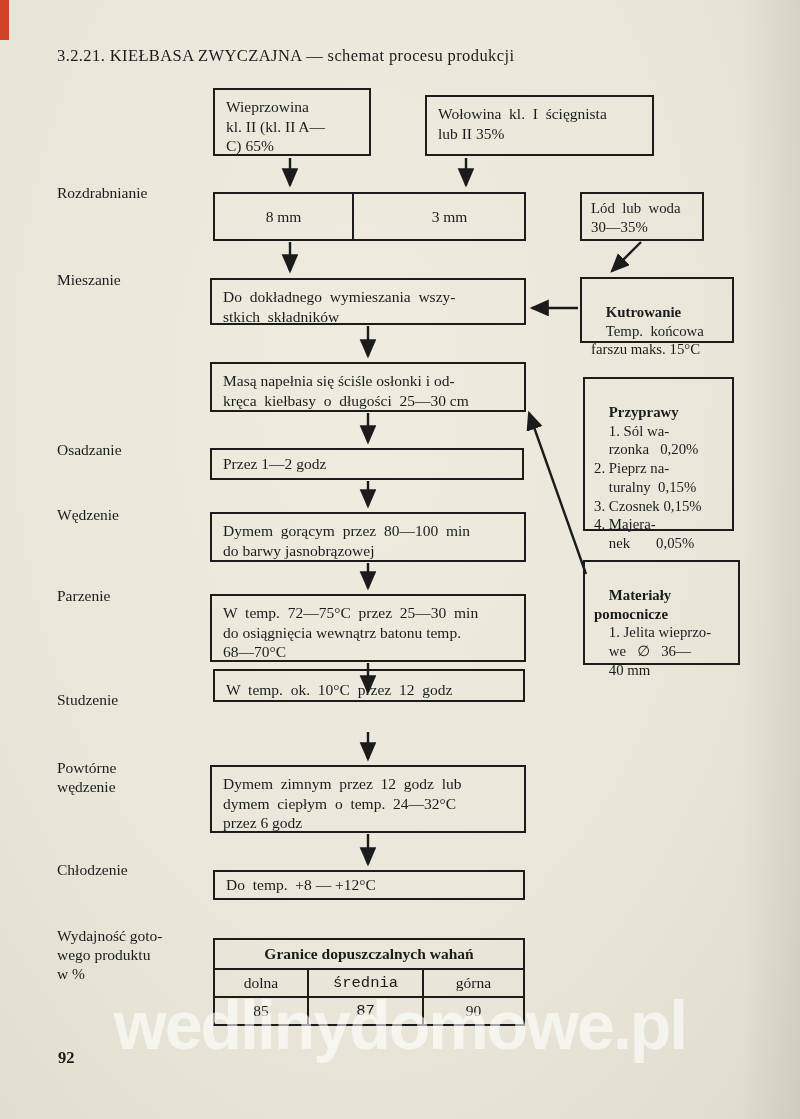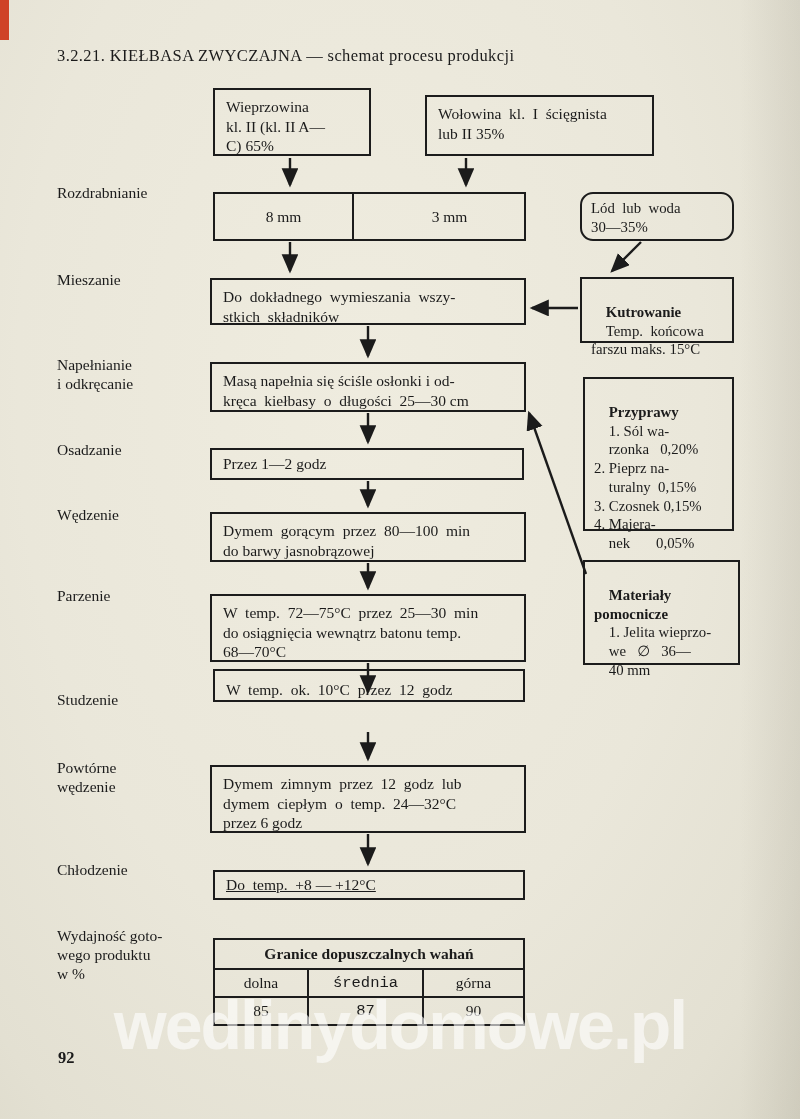--- a/index.html
+++ b/index.html
@@ -66,22 +66,20 @@
 
 <div class="page">
 
   <div class="edge-shade"></div>
   <div class="red-strip"></div>
 
   <div class="title">3.2.21. KIEŁBASA ZWYCZAJNA — schemat procesu produkcji</div>
 
   <div class="stage" style="top:183px">Rozdrabnianie</div>
   <div class="stage" style="top:270px">Mieszanie</div>
-  <div class="stage" style="top:355px">Napełnianie
-i odkręcanie</div>
   <div class="stage" style="top:440px">Osadzanie</div>
   <div class="stage" style="top:505px">Wędzenie</div>
   <div class="stage" style="top:586px">Parzenie</div>
   <div class="stage" style="top:690px">Studzenie</div>
   <div class="stage" style="top:758px">Powtórne
 wędzenie</div>
   <div class="stage" style="top:860px">Chłodzenie</div>
   <div class="stage" style="top:926px">Wydajność goto-
 wego produktu
 w %</div>
@@ -112,21 +110,21 @@
 C) 65%</div>
 
   <div class="box" style="left:425px;top:95px;width:229px;height:61px;">Wołowina  kl.  I  ścięgnista
 lub II 35%</div>
 
   <div class="box split" style="left:213px;top:192px;width:313px;height:49px;gap:21px;">
     <div class="cell cell-left">8 mm</div>
     <div class="cell cell-right">3 mm</div>
   </div>
 
-  <div class="box side" style="left:580px;top:192px;width:154px;height:49px;border-radius:13px;">Lód  lub  woda
+  <div class="box side" style="left:580px;top:192px;width:124px;height:49px;">Lód  lub  woda
 30—35%</div>
 
   <div class="box" style="left:210px;top:278px;width:316px;height:47px;">Do  dokładnego  wymieszania  wszy-
 stkich  składników</div>
 
   <div class="box side" style="left:580px;top:277px;width:154px;height:66px;">
     <span class="bold">Kutrowanie</span>
     <span>Temp.  końcowa
 farszu maks. 15°C</span>
   </div>
@@ -161,21 +159,21 @@
   <div class="box" style="left:210px;top:594px;width:316px;height:68px;">W  temp.  72—75°C  przez  25—30  min
 do osiągnięcia wewnątrz batonu temp.
 68—70°C</div>
 
   <div class="box vcenter" style="left:213px;top:669px;width:312px;height:33px;padding-top:9px;padding-bottom:0;">W  temp.  ok.  10°C  przez  12  godz</div>
 
   <div class="box" style="left:210px;top:765px;width:316px;height:68px;">Dymem  zimnym  przez  12  godz  lub
 dymem  ciepłym  o  temp.  24—32°C
 przez 6 godz</div>
 
-  <div class="box vcenter" style="left:213px;top:870px;width:312px;height:30px;padding-top:0;padding-bottom:0;text-decoration:underline;">Do  temp.  +8 — +12°C</div>
+  <div class="box vcenter" style="left:213px;top:870px;width:312px;height:30px;padding-top:0;padding-bottom:0;">Do  temp.  +8 — +12°C</div>
 
   <div class="vtable">
     <div class="t-title">Granice dopuszczalnych wahań</div>
     <div class="t-row">
       <div class="t-cell c1">dolna</div>
       <div class="t-cell c2">średnia</div>
       <div class="t-cell c3">górna</div>
     </div>
     <div class="t-row">
       <div class="t-cell c1">85</div>

